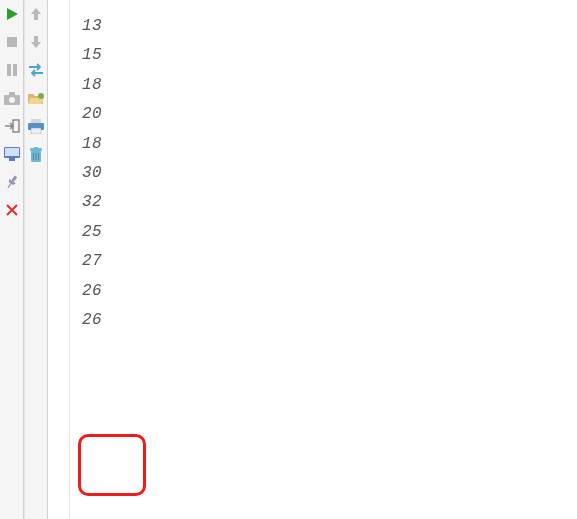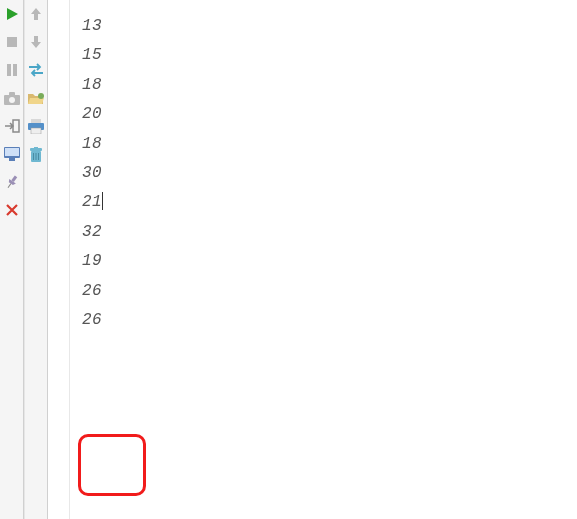--- a/index.html
+++ b/index.html
@@ -172,19 +172,19 @@
 <div class="gutter"></div>
 
 <div class="content" id="content-area">
 
   <div class="line"><span>13</span></div>
     <div class="line"><span>15</span></div>
     <div class="line"><span>18</span></div>
     <div class="line"><span>20</span></div>
     <div class="line"><span>18</span></div>
     <div class="line"><span>30</span></div>
-    <div class="line"><span>21</span><span class="cursor-mark"></span></div>
     <div class="line"><span>32</span></div>
-    <div class="line"><span>19</span></div>
+    <div class="line"><span>25</span></div>
+    <div class="line"><span>27</span></div>
     <div class="line"><span>26</span></div>
     <div class="line"><span>26</span></div>
     <div class="highlight-box" id="highlight-box" style="left: 8px; top: 434px; width: 68px; height: 62px;"></div>
 </div>
 
 </body></html>

